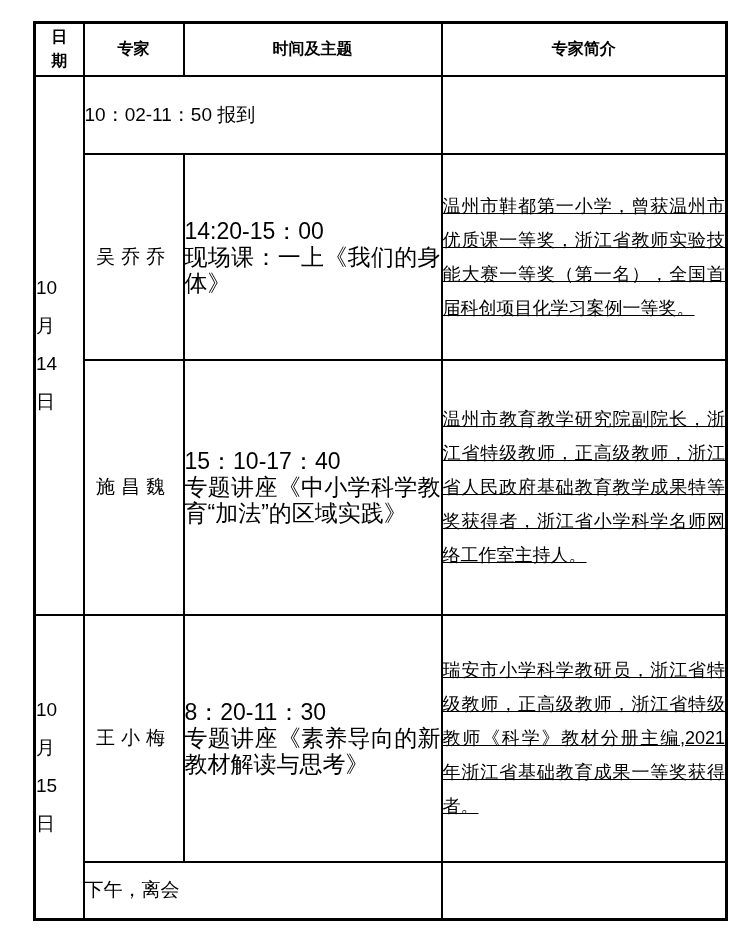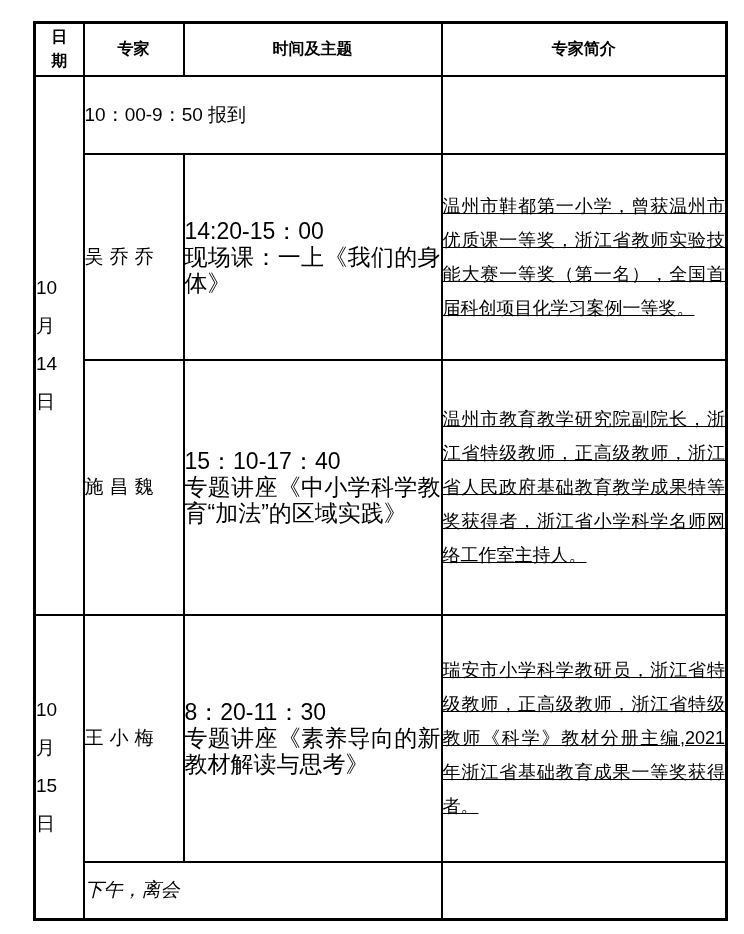--- a/index.html
+++ b/index.html
@@ -36,20 +36,21 @@
     text-align: center;
     white-space: pre-line;
   }
   .date-cell {
     text-align: left;
     font-size: 19px;
     line-height: 38px;
     white-space: pre-line;
   }
   .name-cell {
+    text-align: center;
     font-size: 19px;
     letter-spacing: 6px;
     padding-left: 6px;
     border-radius: 21px;
   }
   .time-cell {
     font-size: 23px;
     line-height: 26px;
     padding: 8px 10px 8px 9px;
     text-align: justify;
@@ -65,21 +66,21 @@
   .span-cell {
     font-size: 19px;
     padding-left: 8px;
     text-align: left;
   }
   tr.r-header { height: 53px; }
   tr.r-checkin { height: 78px; }
   tr.r-s1 { height: 206px; }
   tr.r-s2 { height: 255px; }
   tr.r-s3 { height: 247px; }
-  tr.r-leave { height: 58px; font-style: italic; }
+  tr.r-leave { height: 58px; }
 </style>
 </head>
 <body>
 
 <div class="table-wrap">
   <table class="schedule">
     <colgroup>
       <col style="width:49px">
       <col style="width:100px">
       <col style="width:258px">
@@ -93,21 +94,21 @@
       <th>专家</th>
       <th>时间及主题</th>
       <th>专家简介</th>
     </tr>
 
     <tr class="r-checkin">
       <td class="date-cell" rowspan="3">10
 月
 14
 日</td>
-      <td class="span-cell" colspan="2">10：00-9：50 报到</td>
+      <td class="span-cell" colspan="2">10：02-11：50 报到</td>
       <td></td>
     </tr>
 
     <tr class="r-s1">
       <td class="name-cell">吴乔乔</td>
       <td class="time-cell">14:20-15：00
 现场课：一上《我们的身体》</td>
       <td class="profile-cell">温州市鞋都第一小学，曾获温州市优质课一等奖，浙江省教师实验技能大赛一等奖（第一名），全国首届科创项目化学习案例一等奖。</td>
     </tr>
 

